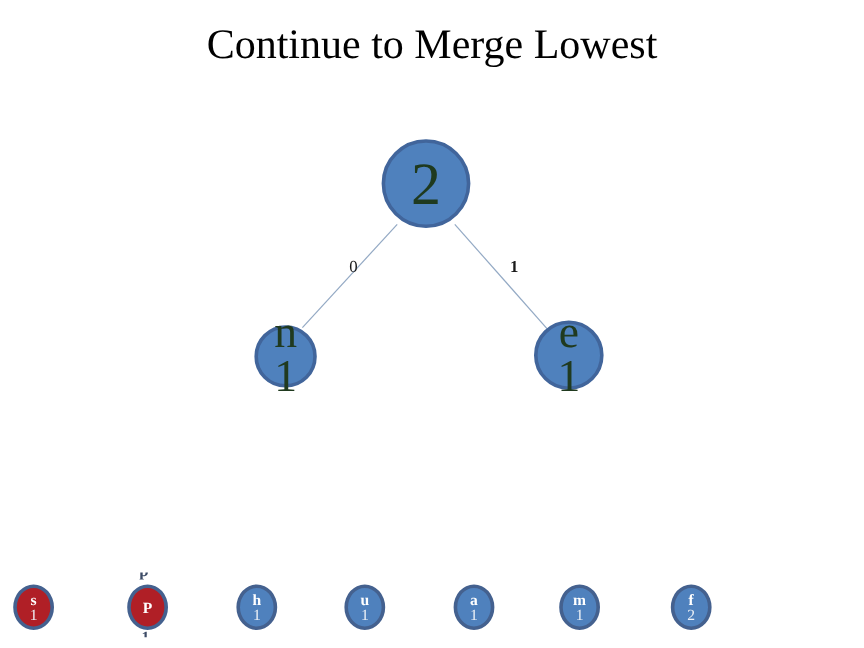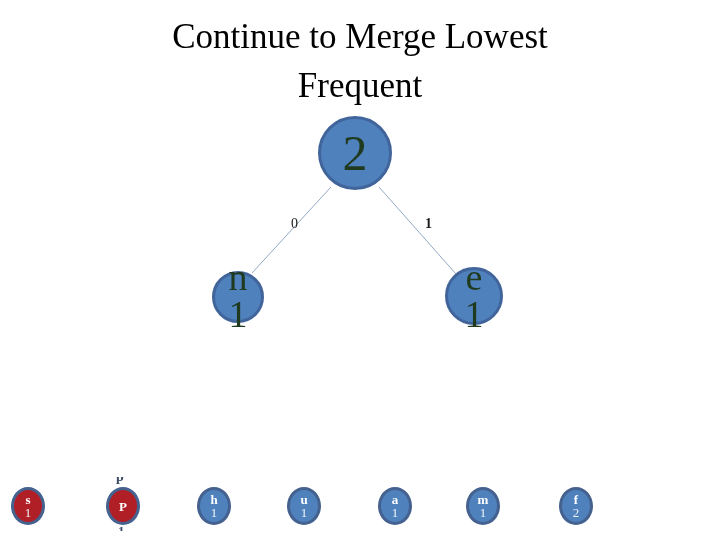--- a/index.html
+++ b/index.html
@@ -44,21 +44,20 @@
   .ghost.bottom{left:118px;top:523px;width:12px;height:8px;}
   .ghost.bottom span{display:block;font-size:13px;line-height:13px;margin-top:1px;}
 </style>
 </head>
 <body>
 
 <div class="stage">
 
   <div class="title">
     <div class="line">Continue to Merge Lowest</div>
-    <div class="line">Frequent</div>
   </div>
 
   <svg class="edges" width="720" height="540" viewBox="0 0 720 540">
     <line x1="331" y1="187" x2="252" y2="273" stroke="#93a9c4" stroke-width="1"></line>
     <line x1="379" y1="187" x2="456" y2="274" stroke="#93a9c4" stroke-width="1"></line>
   </svg>
 
   <div class="edge-label l0">0</div>
   <div class="edge-label l1">1</div>
 

